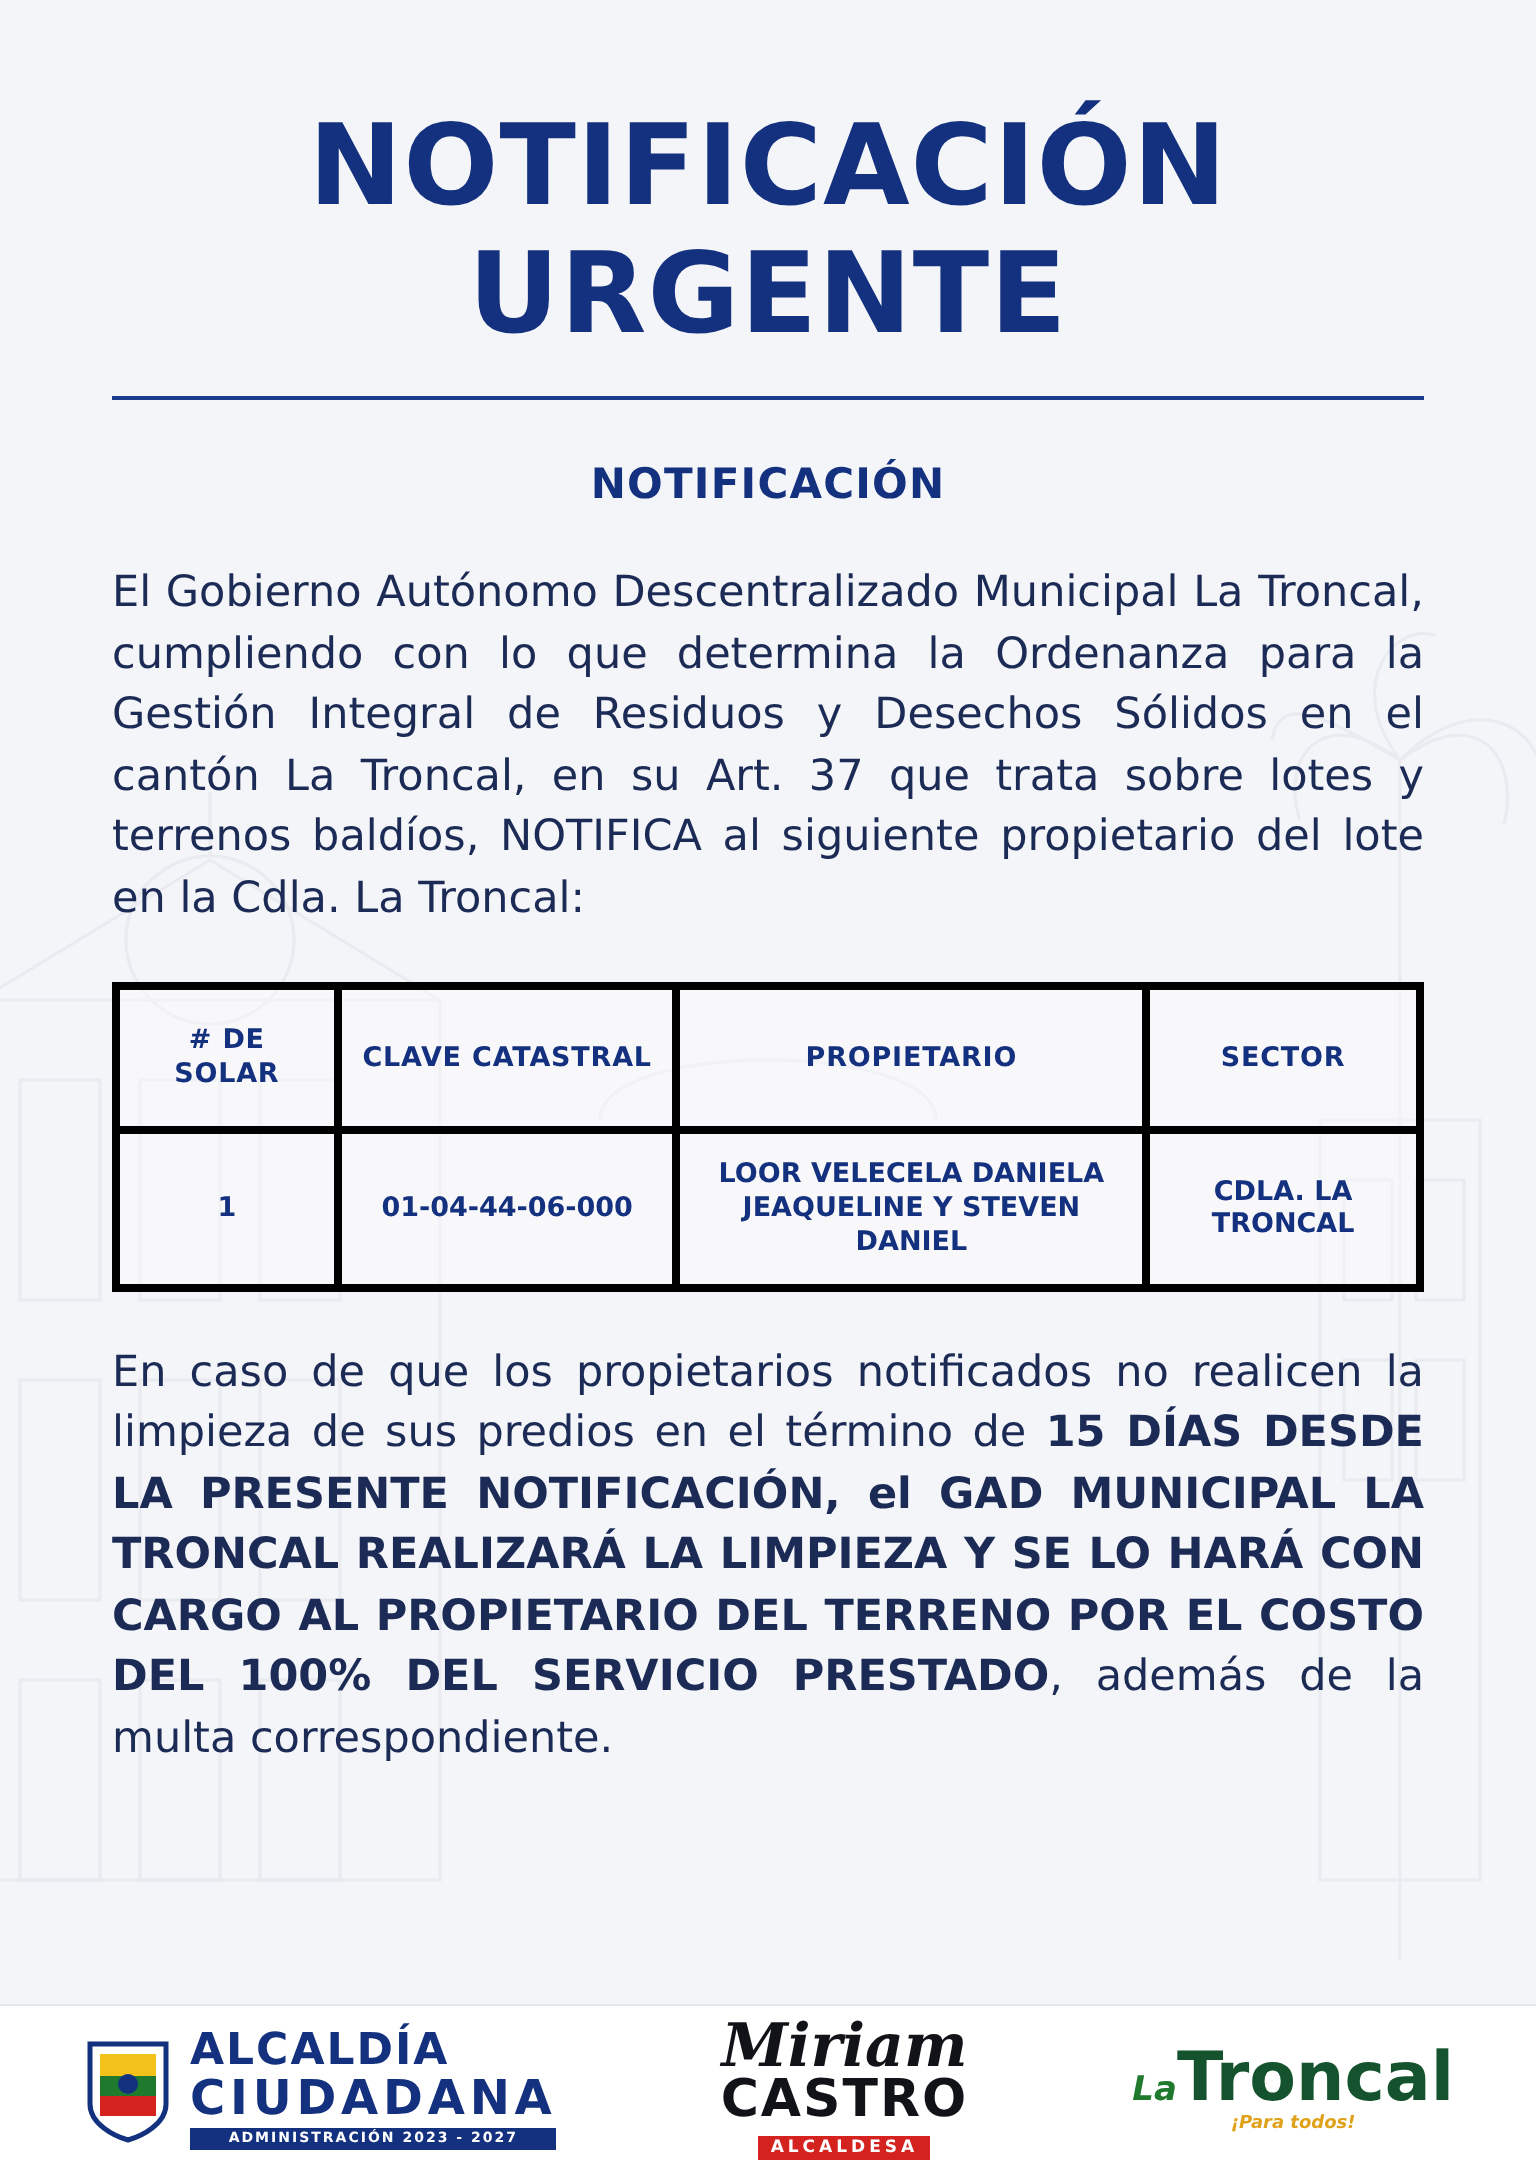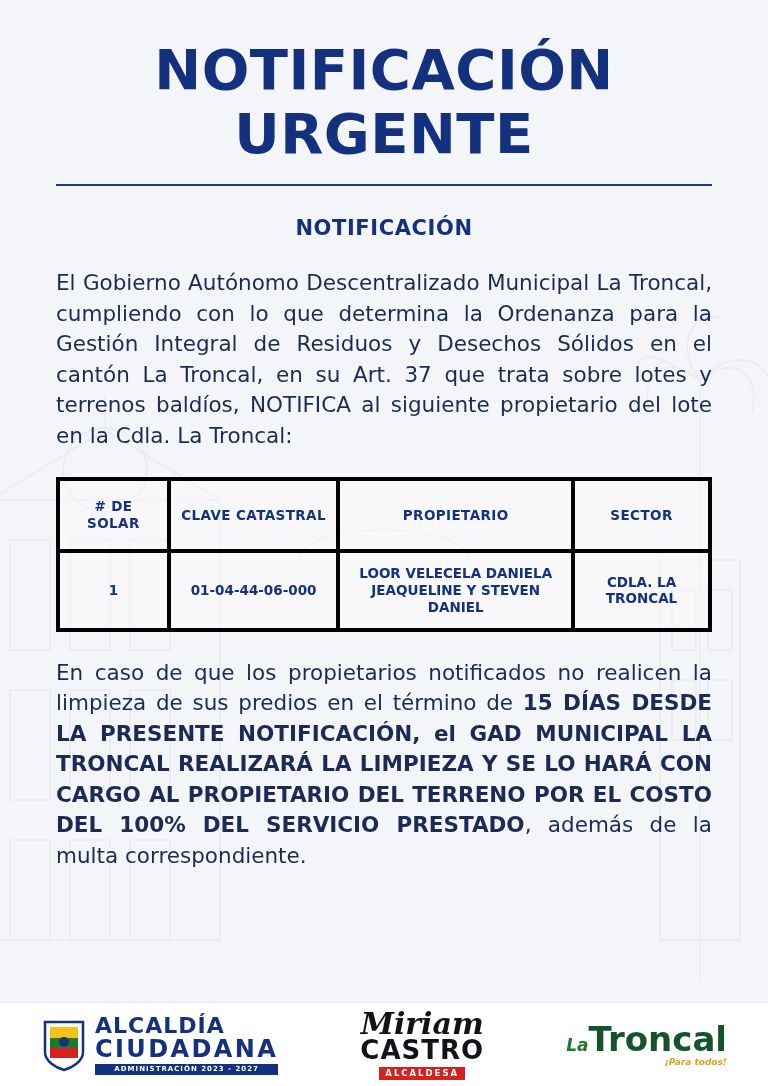--- a/index.html
+++ b/index.html
@@ -22,21 +22,21 @@
     position: absolute;
     inset: 0;
     opacity: 0.5;
     pointer-events: none;
   }
   .watermark svg { width: 100%; height: 100%; }
 
   .content {
     position: relative;
     z-index: 2;
-    padding: 26px 56px 0 56px;
+    padding: 40px 56px 0 56px;
   }
 
   .title-block {
     text-align: center;
     padding-top: 16px;
   }
   .title-line1, .title-line2 {
     font-family: "DejaVu Sans", sans-serif;
     font-weight: bold;
     color: #14317f;
@@ -159,21 +159,20 @@
   .troncal-word {
     font-size: 34px; font-weight: bold; color: #14532d;
     font-family: "DejaVu Sans", sans-serif;
   }
   .troncal-la {
     font-size: 17px; font-style: italic; color: #1f7a2e; font-weight: bold;
   }
   .troncal-tag {
     font-size: 9px; color: #e0a21a; font-weight: bold; font-style: italic;
     margin-top: 2px;
-    text-align: right;
   }
 </style>
 </head>
 <body>
 
 <div class="poster">
 
   <div class="watermark">
     <svg viewBox="0 0 768 1086" preserveAspectRatio="none" aria-hidden="true">
       <g stroke="#dfe2ea" stroke-width="1.6" fill="none">

